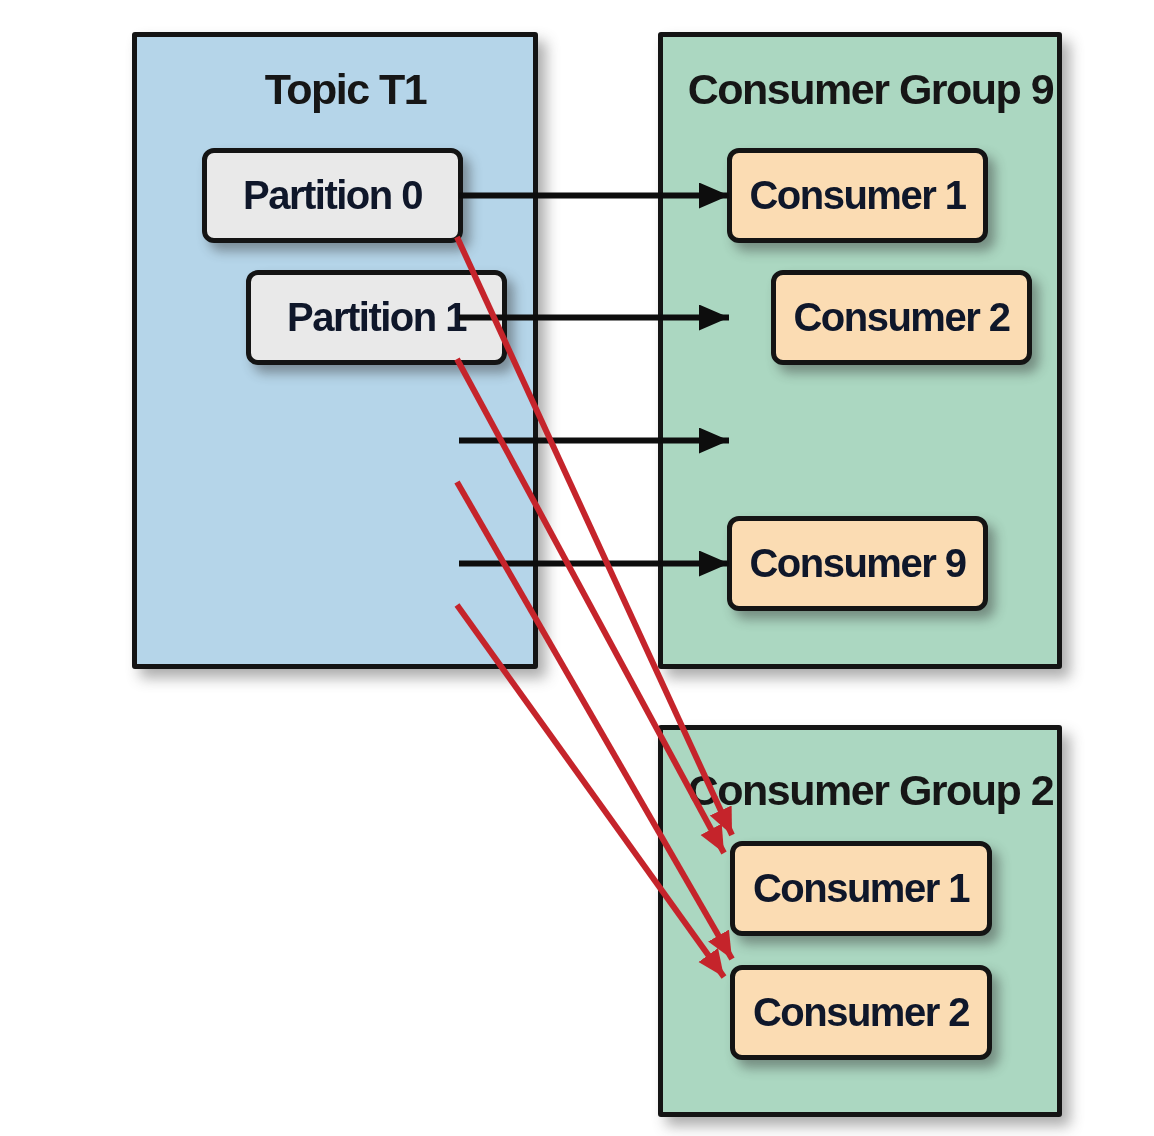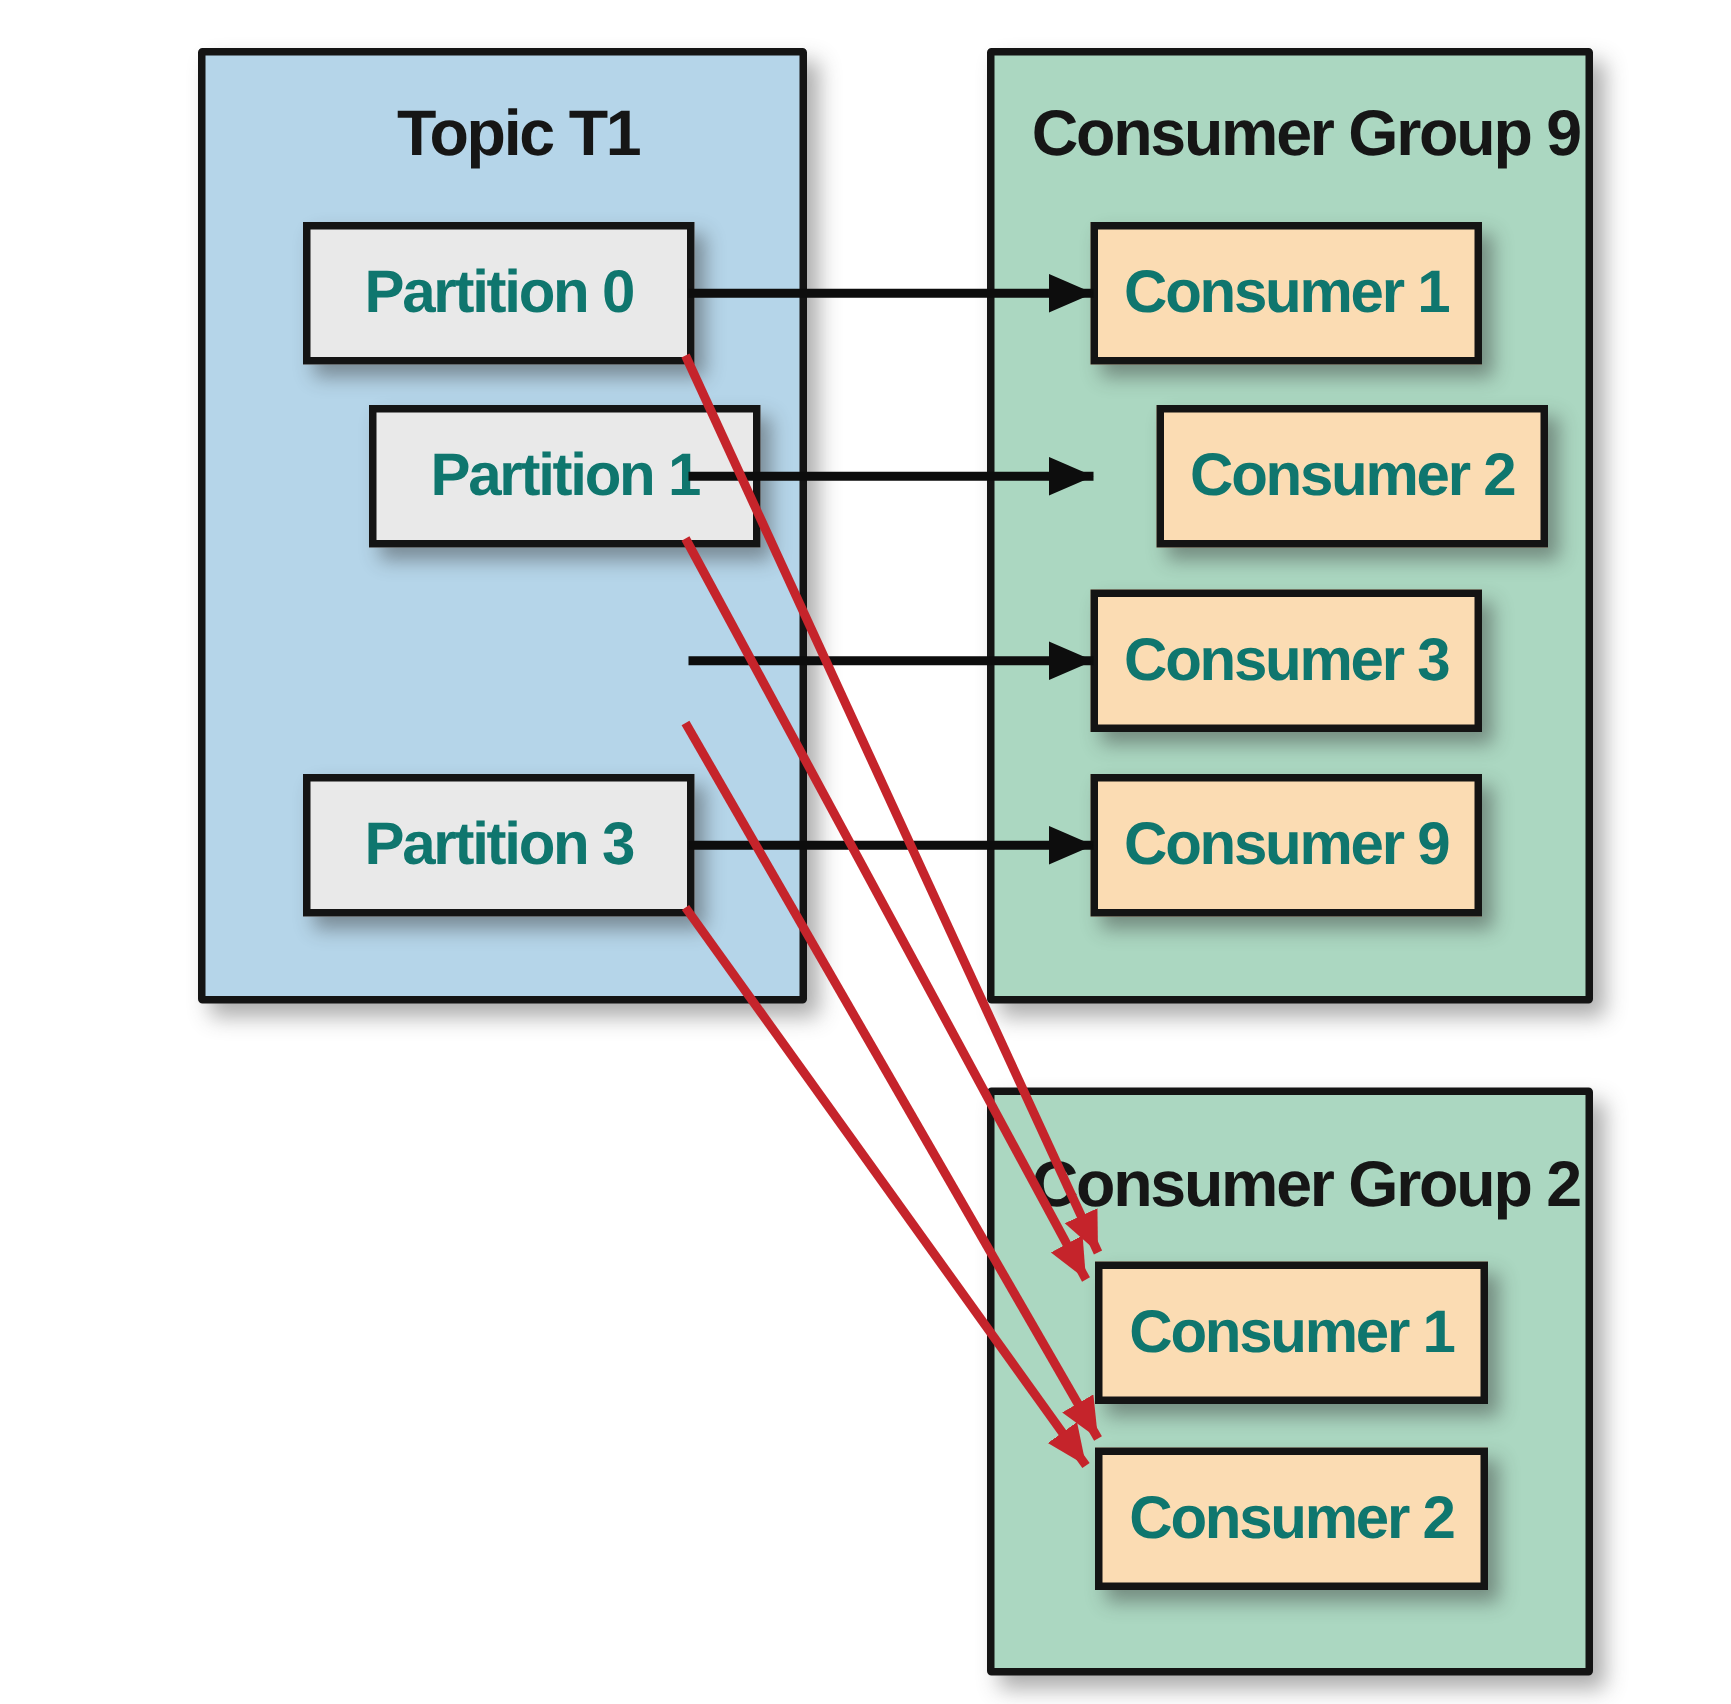--- a/index.html
+++ b/index.html
@@ -27,24 +27,24 @@
     font-size:43px;
     letter-spacing:-1.5px;
     color:#161616;
     white-space:nowrap;
     padding-left:21px;
   }
   .node{
     position:absolute;
     box-sizing:border-box;
     border:5px solid var(--border,#141414);
-    border-radius:0;
+    border-radius:12px;
     box-shadow:7px 8px 12px rgba(50,50,50,.45);
     display:flex;align-items:center;justify-content:center;
-    font-weight:700;font-size:40px;letter-spacing:-1.5px;color:#0f766e;
+    font-weight:700;font-size:40px;letter-spacing:-1.5px;color:#0f172a;
     white-space:nowrap;
   }
   .node.partition{background:var(--partition-fill,#e9e9e9);}
   .node.consumer{background:var(--consumer-fill,#fbdcb3);}
   
   .row0{top:148px;} .row1{top:270px;margin-left:44px;} .row2{top:393px;} .row3{top:516px;}
   .partition{left:202px;width:261px;height:95px;}
   .g1-consumer{left:727px;width:261px;height:95px;}
   .g2-consumer{left:730px;width:262px;height:95px;}
   .g2row0{top:841px;} .g2row1{top:965px;}
@@ -65,25 +65,23 @@
   <div class="panel group" style="left:658px;top:32px;width:404px;height:637px;">
     <div class="panel-title" style="top:28px;">Consumer Group 9</div>
   </div>
 
   <div class="panel group" style="left:658px;top:725px;width:404px;height:392px;">
     <div class="panel-title" style="top:36px;">Consumer Group 2</div>
   </div>
 
   <div class="node partition row0">Partition 0</div>
   <div class="node partition row1">Partition 1</div>
-  <div class="node partition row3">Partition 3</div>
 
   <div class="node consumer g1-consumer row0">Consumer 1</div>
   <div class="node consumer g1-consumer row1">Consumer 2</div>
-  <div class="node consumer g1-consumer row2">Consumer 3</div>
   <div class="node consumer g1-consumer row3">Consumer 9</div>
 
   <div class="node consumer g2-consumer g2row0">Consumer 1</div>
   <div class="node consumer g2-consumer g2row1">Consumer 2</div>
 
   <svg id="edge-layer" viewBox="0 0 1154 1136" xmlns="http://www.w3.org/2000/svg">
       <defs>
         <marker id="ah-black" markerUnits="userSpaceOnUse" markerWidth="34" markerHeight="30" refX="30" refY="13" orient="auto">
           <path d="M0,0 L30,13 L0,26 Z" fill="#0d0d0d"></path>
         </marker>

